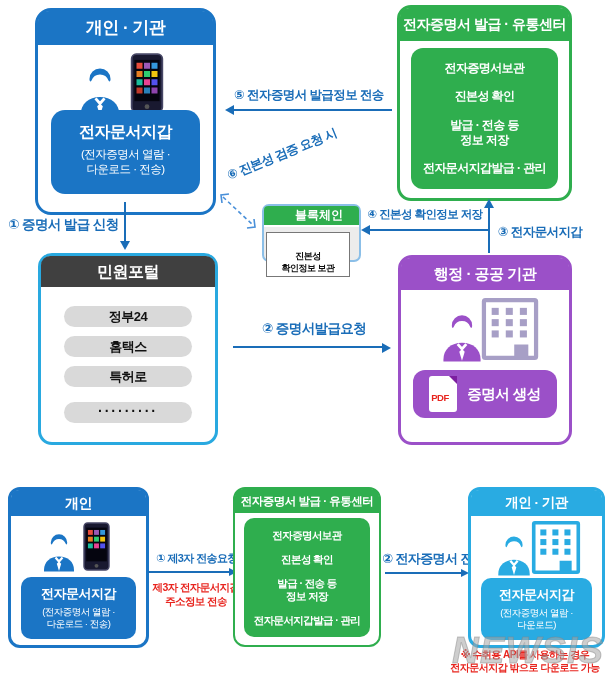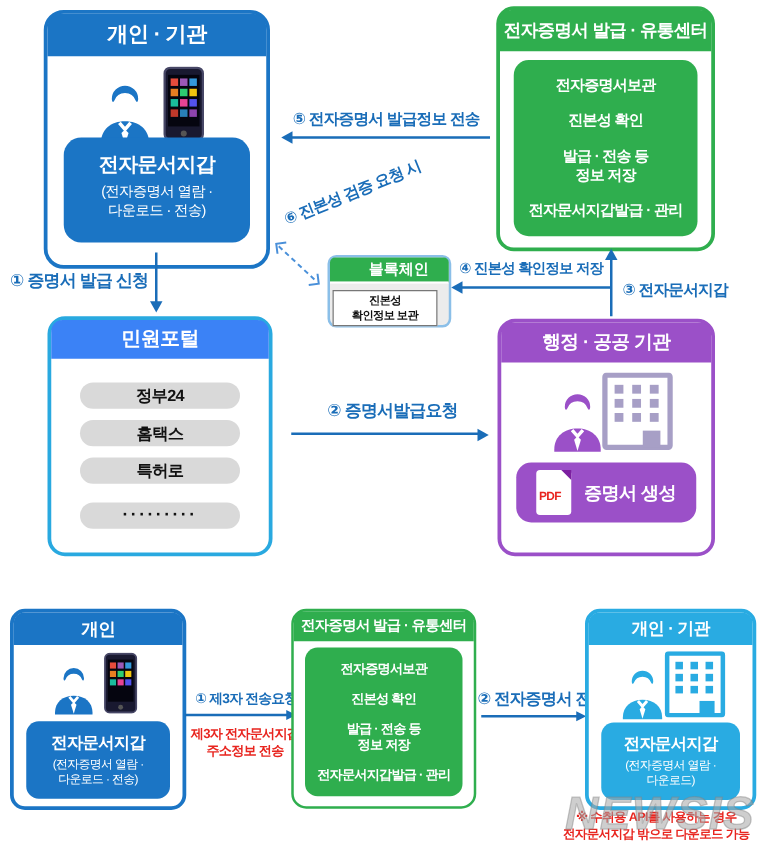--- a/index.html
+++ b/index.html
@@ -6,21 +6,21 @@
   .canvas{position:relative;width:612px;height:684px;background:#fff;overflow:hidden;
           font-family:"Liberation Sans","DejaVu Sans",sans-serif;}
   .abs{position:absolute;}
   
   .box{position:absolute;background:#fff;box-sizing:border-box;}
   .hdr{color:#fff;font-weight:bold;text-align:center;letter-spacing:-0.5px;}
   
   .b-blue{border:3px solid #1b75c5;border-radius:16px;}
   .b-blue .hdr{background:#1b75c5;border-radius:11px 11px 0 0;}
   .b-lblue{border:3px solid #29a9e0;border-radius:14px;}
-  .b-lblue .hdr{background:#3b82f6;border-radius:9px 9px 0 0;}
+  .b-lblue .hdr{background:#404040;border-radius:9px 9px 0 0;}
   .b-green{border:3px solid #2fae4e;border-radius:14px;}
   .b-green .hdr{background:#2fae4e;border-radius:9px 9px 0 0;}
   .b-purple{border:3px solid #9b50c8;border-radius:14px;}
   .b-purple .hdr{background:#9b50c8;border-radius:9px 9px 0 0;}
   .b-cyan{border:3px solid #29abe2;border-radius:14px;}
   .b-cyan .hdr{background:#29abe2;border-radius:9px 9px 0 0;}
   .wallet{position:absolute;border-radius:14px;color:#fff;text-align:center;letter-spacing:-0.5px;}
   .wallet .wt{font-weight:bold;}
   .wallet .ws{white-space:pre-line;}
   .inner-green{position:absolute;background:#2fae4e;border-radius:12px;color:#fff;
@@ -113,21 +113,21 @@
 
   <div class="lbl" style="left:228px;top:168px;font-size:12.5px;transform:rotate(-22deg);transform-origin:0 50%;">⑥ 진본성 검증 요청 시</div>
   <svg class="abs" style="left:210px;top:188px;" width="56" height="46">
     <line x1="13" y1="9" x2="43" y2="37" stroke="#4a90d9" stroke-width="1.6" stroke-dasharray="4,3"></line>
     <path d="M19 6 L11 7 L12 15" fill="none" stroke="#4a90d9" stroke-width="1.6"></path>
     <path d="M37 40 L45 39 L44 31" fill="none" stroke="#4a90d9" stroke-width="1.6"></path>
   </svg>
 
   <div class="bc" style="left:262px;top:204px;width:99px;height:58px;">
     <div class="bchdr" style="height:19px;line-height:19px;font-size:12px;">블록체인</div>
-    <div class="bcin" style="left:2px;right:9px;top:26px;height:26px;font-size:9px;line-height:12px;padding-top:1px;">진본성
+    <div class="bcin" style="left:2px;right:9px;top:26px;height:26px;font-size:9px;line-height:12px;padding-top:17px;">진본성
 확인정보 보관</div>
   </div>
 
   <div class="lbl" style="left:358px;top:207px;width:134px;font-size:11.5px;">④ 진본성 확인정보 저장</div>
   <div class="aline-h" style="left:368px;top:229px;width:121px;"></div>
   <div class="ah ah-left" style="left:361px;top:224.5px;"></div>
 
   <div class="aline-v" style="left:488px;top:207px;height:46px;"></div>
   <div class="ah ah-up" style="left:483.5px;top:199px;"></div>
   <div class="lbl" style="left:498px;top:224px;font-size:12.5px;">③ 전자문서지갑</div>

